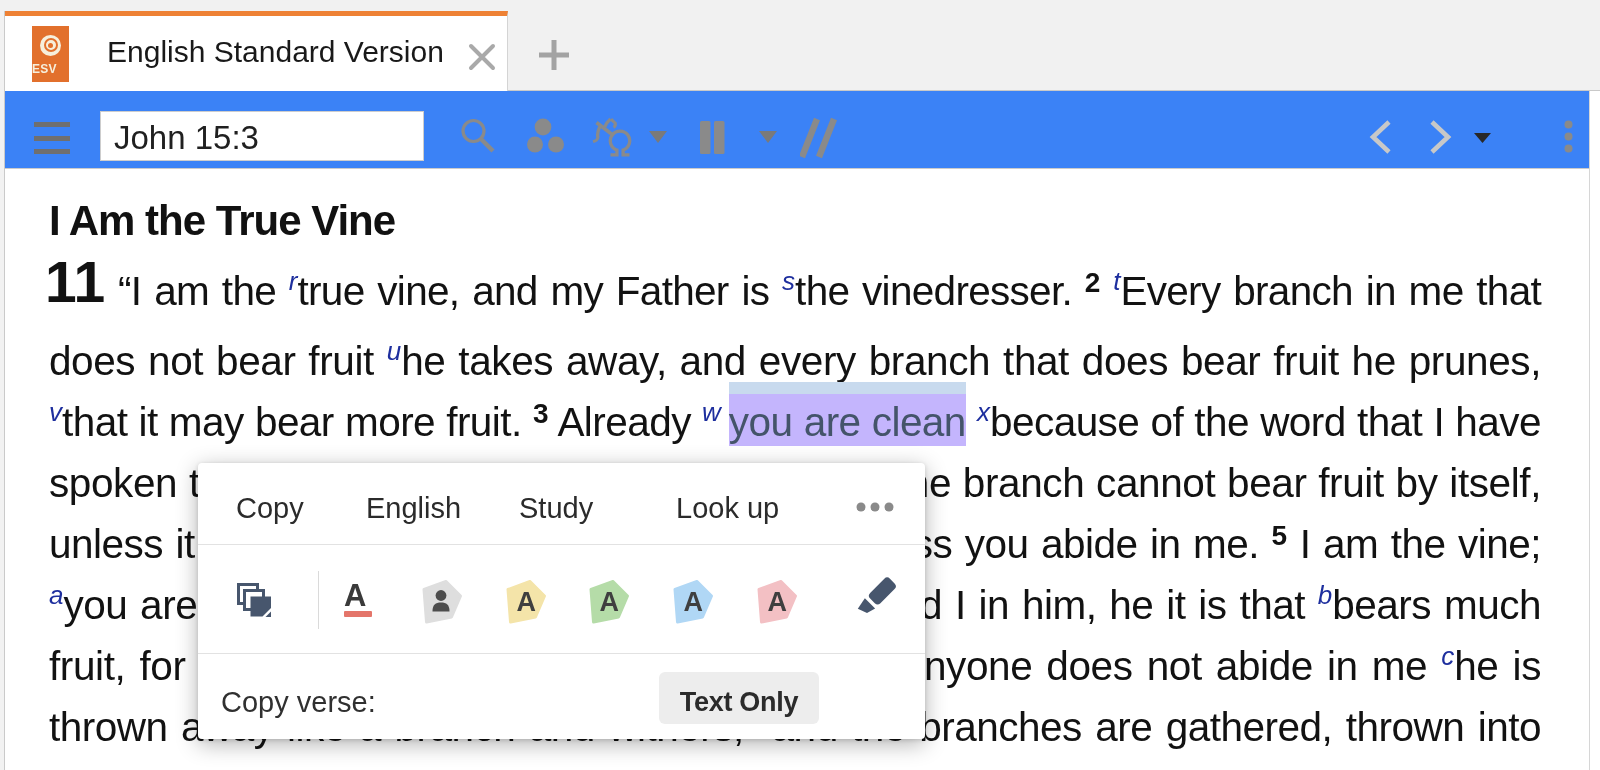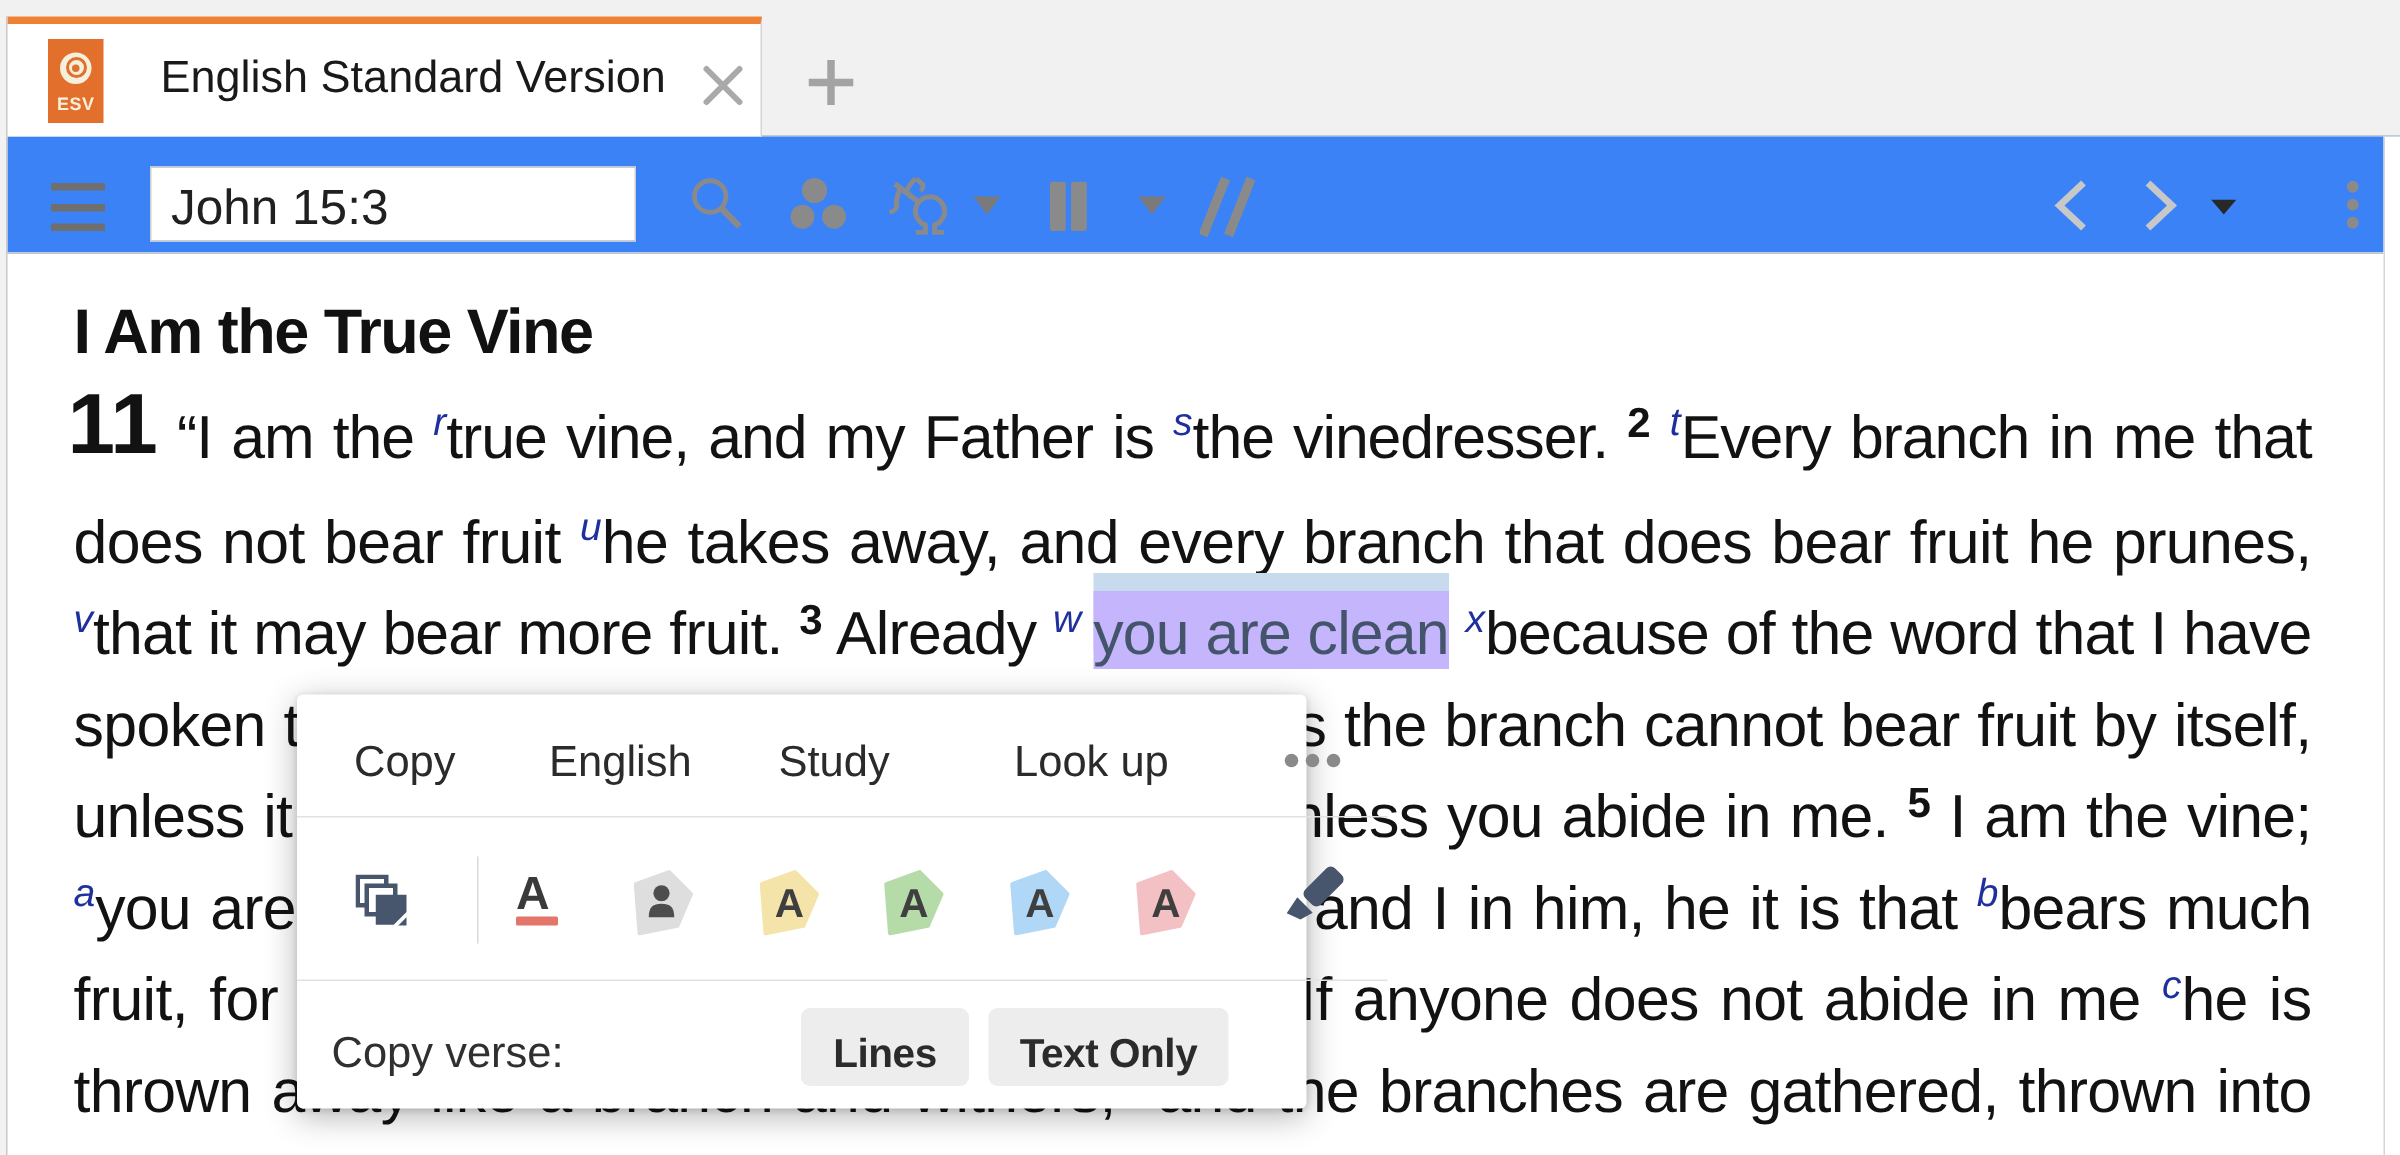--- a/index.html
+++ b/index.html
@@ -6,38 +6,38 @@
 body{width:1600px;height:770px;position:relative;background:#fff;font-family:"Liberation Sans",sans-serif;overflow:hidden}
 .abs{position:absolute}
 
 #strip{position:absolute;left:0;top:0;width:1600px;height:91px;background:#F1F1F1;border-bottom:1px solid #C9C9C9;box-sizing:border-box}
 #leftedge{position:absolute;left:0;top:11px;width:4px;height:759px;background:#F2F2F2;border-right:1px solid #CACACA;z-index:40}
 #tab{position:absolute;left:4px;top:11px;width:504px;height:80px;background:#fff;border-top:5px solid #EE8134;border-right:1px solid #D4D4D4;box-sizing:border-box;z-index:5}
 #logo{position:absolute;left:28px;top:10px;width:37px;height:56px;background:#E2702C}
 #logo .ring{position:absolute;left:8px;top:8.5px;width:21px;height:21px;border-radius:50%;background:#F6EFDC}
 #logo .inner{position:absolute;left:11.5px;top:12px;width:14px;height:14px;border-radius:50%;border:2.6px solid #E2702C;box-sizing:border-box}
 #logo .mono{position:absolute;left:16px;top:16.5px;width:5px;height:5px;border-radius:50%;background:#E2702C}
-#logo .esv{position:absolute;left:0;top:36px;width:37px;text-align:center;font-size:12px;font-weight:bold;color:#F6EFDC;letter-spacing:.3px}
+#logo .esv{position:absolute;left:0;top:36px;width:37px;text-align:left;font-size:12px;font-weight:bold;color:#F6EFDC;letter-spacing:.3px}
 #tabtitle{position:absolute;left:103px;top:18.5px;font-size:30px;color:#191919;letter-spacing:0px}
 #tabx{position:absolute}
 #plus{position:absolute;left:539px;top:40px;z-index:6}
 
 #toolbar{position:absolute;left:0;top:91px;width:1600px;height:78px;background:#3b82f6;border-bottom:1px solid #CBCBCB;box-sizing:border-box}
 .hbar{position:absolute;left:34px;width:36px;height:5px;background:#6F6F6F}
 #locbox{position:absolute;left:100px;top:20px;width:324px;height:50px;border:1px solid #CDCDCD;box-sizing:border-box;background:#fff}
 #locbox span{position:absolute;left:13px;top:7px;font-size:33px;color:#202020}
 #gutter{position:absolute;left:1589px;top:91px;width:11px;height:679px;background:#fff;border-left:1px solid #D6D6D6;box-sizing:border-box;z-index:8}
 #h1{position:absolute;left:49px;top:200px;font-size:42px;font-weight:bold;color:#111;letter-spacing:-1px;line-height:1}
 .bl{position:absolute;left:49px;width:1492px;height:62px;font-size:40.5px;color:#121212;letter-spacing:-0.5px;line-height:61px;text-align:justify;text-align-last:justify;white-space:normal;overflow:visible}
 .bl sup{font-size:26px;font-style:italic;color:#1E2F9E;vertical-align:15px;line-height:0;letter-spacing:0}
 .bl b.vn{font-size:28px;font-weight:bold;vertical-align:13.5px;line-height:0;letter-spacing:0}
 .ch{font-size:57px;font-weight:bold;line-height:0;letter-spacing:0;margin-left:-4px;vertical-align:2.5px}
 #sel{background:#c4b5fd;box-shadow:0 -12px 0 0 #C8DAEE;color:#44546A;padding:5px 0 1px 0;margin-left:8px}
 
-#popup{position:absolute;left:198px;top:463px;width:673px;height:276px;background:#fff;border-radius:4px;box-shadow:0 5px 22px rgba(0,0,0,.3),0 1px 4px rgba(0,0,0,.14);z-index:30}
+#popup{position:absolute;left:198px;top:463px;width:727px;height:276px;background:#fff;border-radius:4px;box-shadow:0 5px 22px rgba(0,0,0,.3),0 1px 4px rgba(0,0,0,.14);z-index:30}
 #popup .mi{position:absolute;top:31px;font-size:29px;color:#2B2B2B;line-height:1}
 #popup .div{position:absolute;left:0;width:727px;height:1px;background:#E2E2E2}
 #cv{position:absolute;left:23px;top:225px;font-size:29px;color:#303030;line-height:1}
 .pbtn{position:absolute;top:209px;height:52px;background:#EDEDED;border-radius:6px;font-size:27px;font-weight:bold;color:#2B2B2B;letter-spacing:-0.3px;text-align:center;line-height:61px}
 </style>
 </head>
 <body>
 <div id="strip"></div>
 <div id="tab">
   <div id="logo">
@@ -165,15 +165,14 @@
     <text x="13.5" y="31" font-size="27" font-weight="bold" fill="#3F3F3F" font-family="Liberation Sans">A</text>
   </svg>
 
   <svg class="abs" style="left:654px;top:114px" width="46" height="46" viewBox="0 0 46 46">
     <g transform="rotate(45 21 23)" fill="#47566D">
       <rect x="14" y="-4" width="14.5" height="28" rx="4"></rect>
       <path d="M14 27.5 L28.5 27.5 L26 36.5 L16.5 40 Z"></path>
     </g>
   </svg>
   <div id="cv">Copy verse:</div>
-  <div class="pbtn" style="left:336px;width:112px">Lines</div>
   <div class="pbtn" style="left:461px;width:160px">Text Only</div>
 </div>
 
 </body></html>

